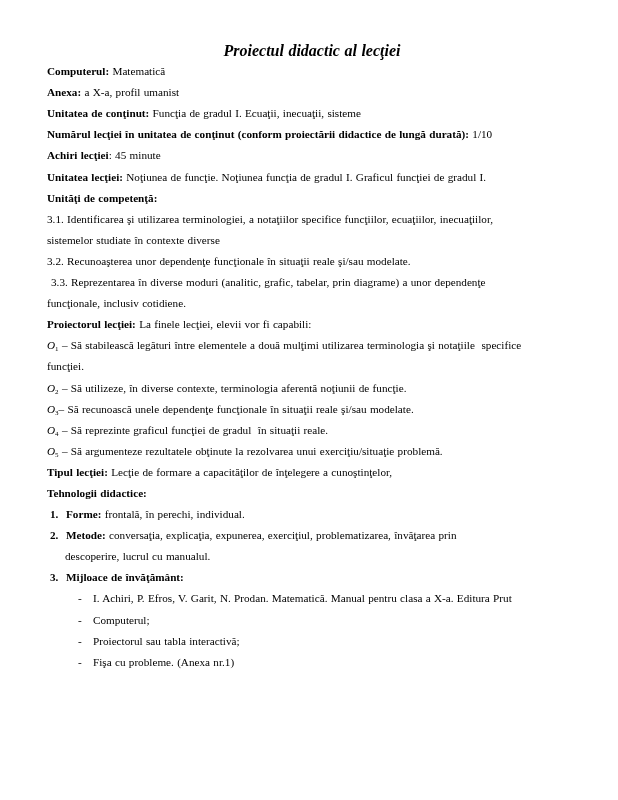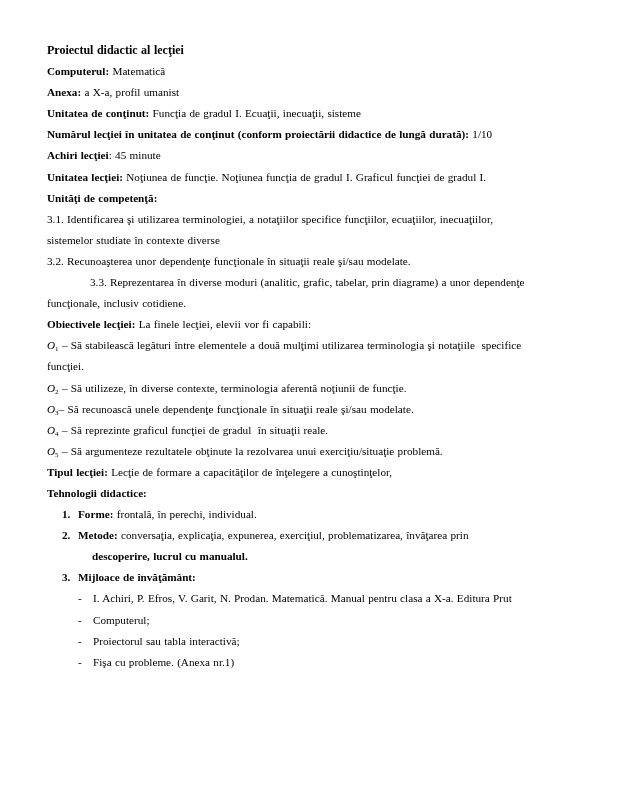--- a/index.html
+++ b/index.html
@@ -15,36 +15,38 @@
     font-size:11.2px;
   }
   .line{
     height:21.1px;
     line-height:21.1px;
     white-space:nowrap;
     word-spacing:0.5px;
   }
   .title{
     font-weight:bold;
-    font-size:12px;
+    font-style:italic;
+    font-size:16px;
+    text-align:center;
     margin-right:21px;
   }
   b{font-weight:bold;}
-  .indent-sp{text-indent:4px;margin-left:39px;}
+  .indent-sp{text-indent:4px;}
   .osym{font-style:italic;}
   sub{
     font-size:7px;
     line-height:0;
     position:relative;
     top:2px;
     vertical-align:baseline;
   }
-  .num-item{margin-left:15px;}
+  .num-item{margin-left:3px;}
   .num-no{display:inline-block;width:16px;font-weight:bold;}
-  .num-cont{margin-left:45px;font-weight:bold;}
+  .num-cont{margin-left:18px;}
   .dash-item{margin-left:31px;}
   .dash-ch{display:inline-block;width:15px;}
   .dash-cont{margin-left:46px;}
 </style>
 </head>
 <body>
 
 <div class="page">
 
   <div class="line title">Proiectul didactic al lecţiei</div>
@@ -56,21 +58,21 @@
   <div class="line"><b>Achiri lecţiei</b><span>: 45 minute</span></div>
   <div class="line"><b>Unitatea lecţiei:</b><span> Noţiunea de funcţie. Noţiunea funcţia de gradul I. Graficul funcţiei de gradul I.</span></div>
 
   <div class="line"><b>Unităţi de competenţă:</b></div>
   <div class="line">3.1. Identificarea şi utilizarea terminologiei, a notaţiilor specifice funcţiilor, ecuaţiilor, inecuaţiilor,</div>
   <div class="line">sistemelor studiate în contexte diverse</div>
   <div class="line">3.2. Recunoaşterea unor dependenţe funcţionale în situaţii reale şi/sau modelate.</div>
   <div class="line indent-sp">3.3. Reprezentarea în diverse moduri (analitic, grafic, tabelar, prin diagrame) a unor dependenţe</div>
   <div class="line">funcţionale, inclusiv cotidiene.</div>
 
-  <div class="line"><b>Obiectivele lecţiei:</b><span> La finele lecţiei, elevii vor fi capabili:</span></div>
+  <div class="line"><b>Proiectorul lecţiei:</b><span> La finele lecţiei, elevii vor fi capabili:</span></div>
 
   <div class="line"><span class="osym">O</span><sub>1</sub><span> – Să stabilească legături între elementele a două mulţimi utilizarea terminologia şi notaţiile &nbsp;specifice</span></div>
   <div class="line">funcţiei.</div>
   <div class="line"><span class="osym">O</span><sub>2</sub><span> – Să utilizeze, în diverse contexte, terminologia aferentă noţiunii de funcţie.</span></div>
   <div class="line"><span class="osym">O</span><sub>3</sub><span>– Să recunoască unele dependenţe funcţionale în situaţii reale şi/sau modelate.</span></div>
   <div class="line"><span class="osym">O</span><sub>4</sub><span> – Să reprezinte graficul funcţiei de gradul &nbsp;în situaţii reale.</span></div>
   <div class="line"><span class="osym">O</span><sub>5</sub><span> – Să argumenteze rezultatele obţinute la rezolvarea unui exerciţiu/situaţie problemă.</span></div>
 
   <div class="line"><b>Tipul lecţiei:</b><span> Lecţie de formare a capacităţilor de înţelegere a cunoştinţelor,</span></div>
 

